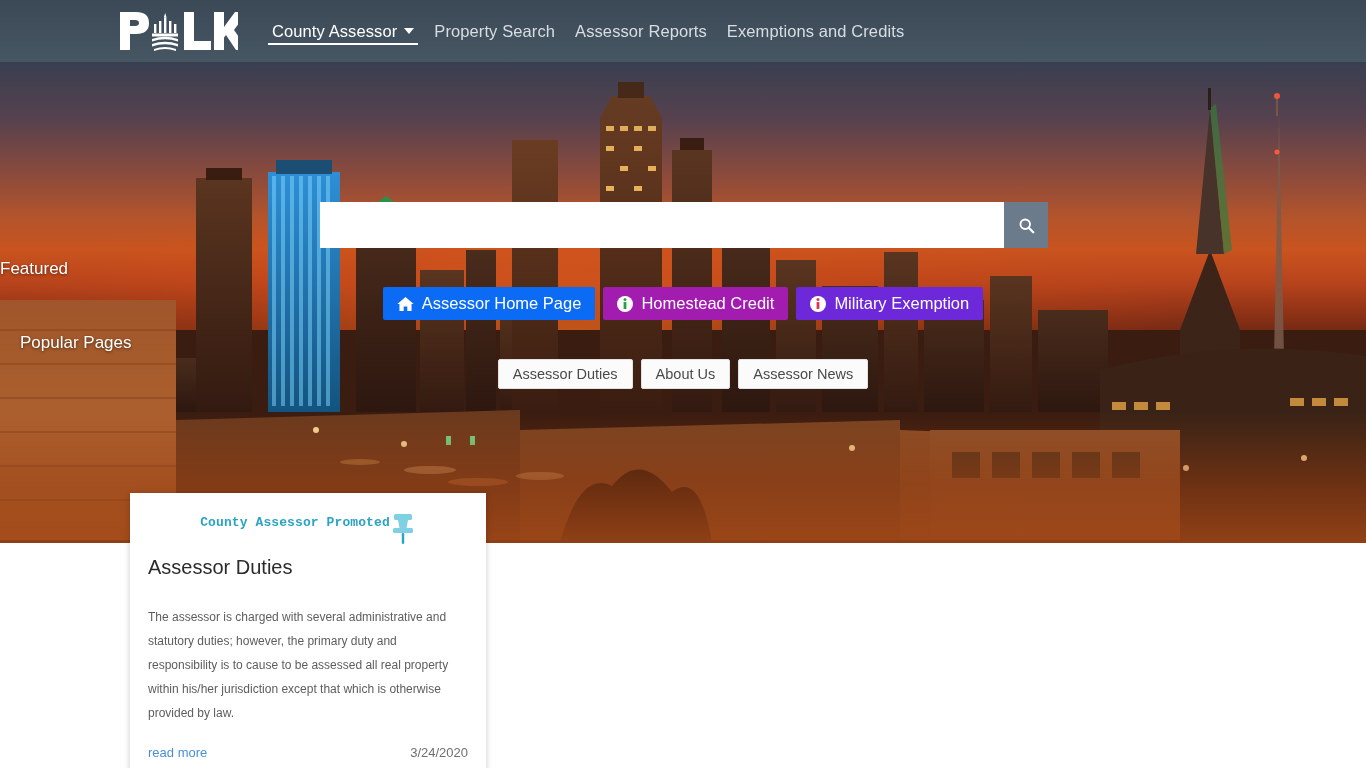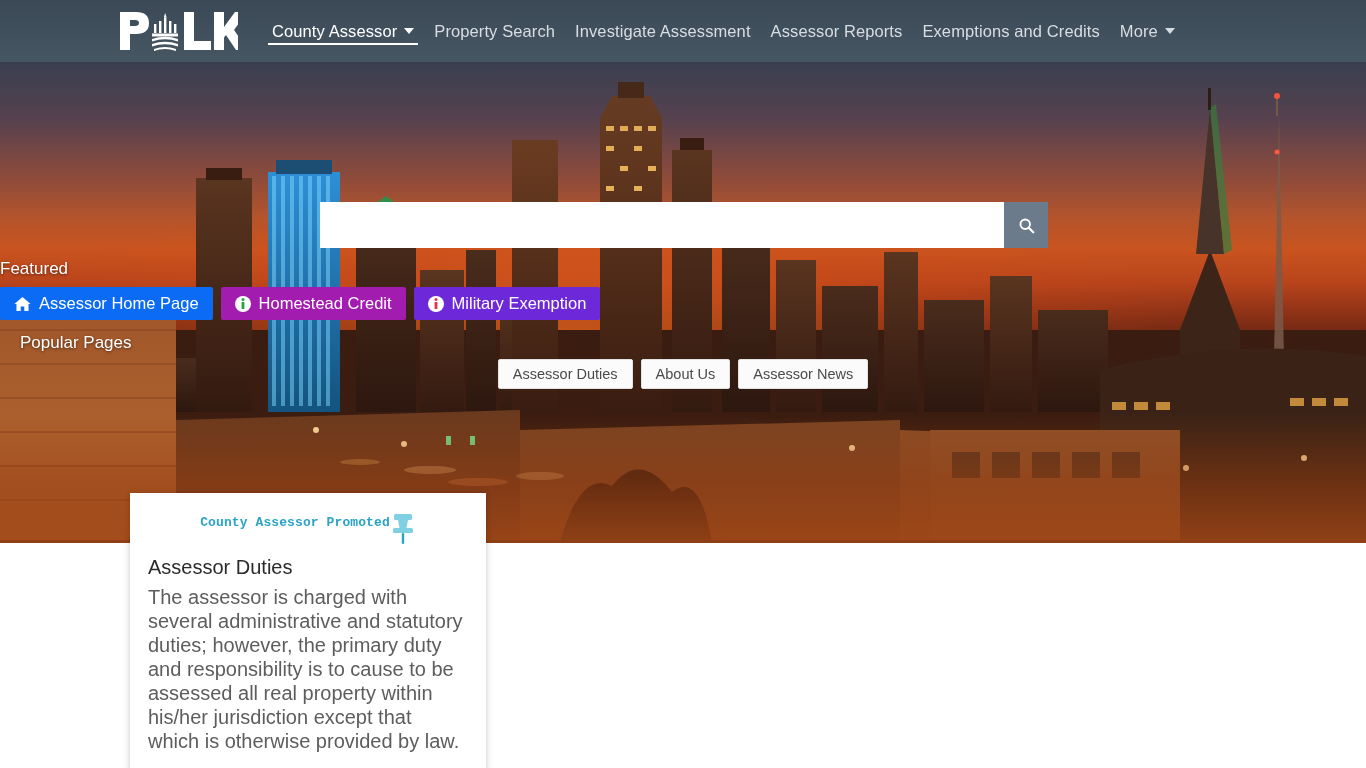--- a/index.html
+++ b/index.html
@@ -146,20 +146,21 @@
     text-shadow: 0 1px 3px rgba(0,0,0,.55);
     z-index: 20;
   }
   .label-featured { top: 259px; }
   .label-popular  { top: 333px; padding-left: 20px; }
 
   .featured-row {
     position: absolute;
     top: 287px; left: 0; width: 1366px;
     display: flex;
+    justify-content: center;
     gap: 8px;
     z-index: 20;
   }
   .feat-btn {
     height: 33px;
     padding: 0 14px;
     display: flex;
     align-items: center;
     gap: 8px;
     border: 0;
@@ -221,22 +222,22 @@
   }
   .pin-icon { margin-top: -4px; cursor: pointer; }
   .card-title {
     margin-top: 11px;
     font-size: 20px;
     color: #2b2b2b;
     font-weight: normal;
     cursor: pointer;
   }
   .card-body {
-    margin-top: 6px;
-    font-size: 20px;
+    margin-top: 26px;
+    font-size: 12px;
     line-height: 24px;
     color: #5d5d5d;
   }
   .card-foot {
     margin-top: 20px;
     display: flex;
     align-items: center;
     justify-content: space-between;
     font-size: 13px;
   }
@@ -435,31 +436,24 @@
 
   <div class="nav-links">
     <div class="nav-item active">
       <span>County Assessor</span>
       <span class="caret"></span>
     </div>
     <div class="nav-item">
       <span>Property Search</span>
     </div>
     <div class="nav-item">
-      <span>Investigate Assessment</span>
-    </div>
-    <div class="nav-item">
       <span>Assessor Reports</span>
     </div>
     <div class="nav-item">
       <span>Exemptions and Credits</span>
-    </div>
-    <div class="nav-item">
-      <span>More</span>
-      <span class="caret"></span>
     </div>
   </div>
 </nav>
 
 <div class="search-wrap">
   <input class="search-input" type="text" placeholder="" style="">
   <button class="search-btn">
     <svg width="17" height="17" viewBox="0 0 20 20">
       <circle cx="8.5" cy="8.5" r="5.6" fill="none" stroke="#ffffff" stroke-width="2.2"></circle>
       <line x1="12.6" y1="12.6" x2="18" y2="18" stroke="#ffffff" stroke-width="2.6" stroke-linecap="round"></line>

